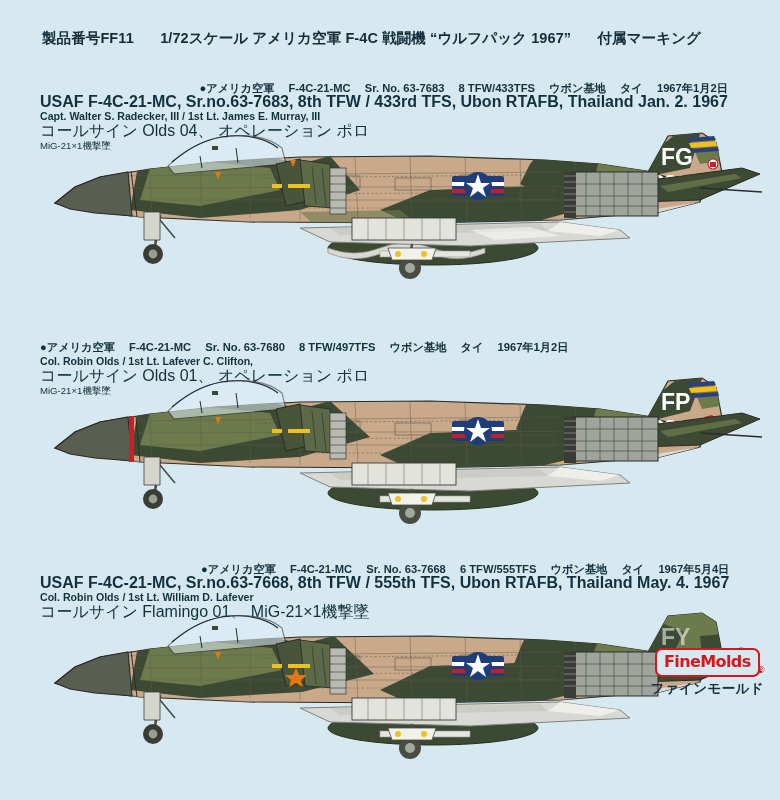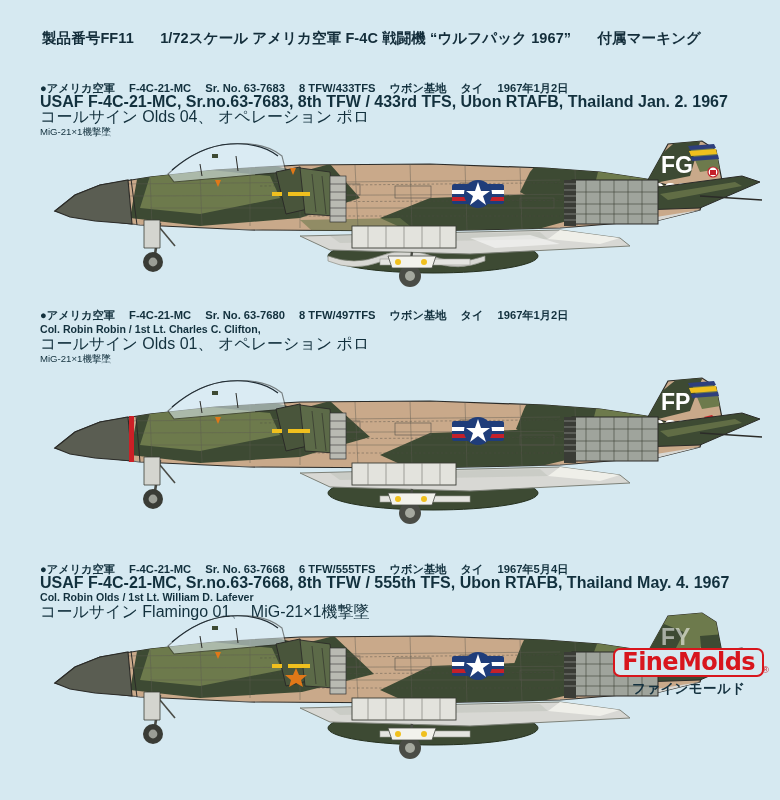--- a/index.html
+++ b/index.html
@@ -16,39 +16,39 @@
   
   .header{
     position:absolute;left:42px;top:29px;
     font-size:14.5px;font-weight:bold;letter-spacing:.1px;
     color:#132d3a;white-space:nowrap;
   }
   .header .sp{display:inline-block;width:9px;}
 
   
   .blk{position:absolute;left:40px;white-space:nowrap;}
-  .blk .l1{font-size:11.2px;font-weight:bold;color:#12303d;line-height:14px;}
+  .blk .l1{font-size:11.2px;font-weight:bold;color:#12303d;line-height:14px;text-align:right;}
   .blk .l2{font-size:16px;font-weight:bold;color:#12303d;line-height:14px;}
   .blk .l3{font-size:10.6px;font-weight:bold;color:#12303d;line-height:14px;}
   .blk .l4{font-size:16px;font-weight:normal;color:#12303d;line-height:15px;}
   .blk .l5{font-size:9.6px;font-weight:normal;color:#12303d;line-height:15px;}
   .blk .spb{display:inline-block;width:11px;}
 
   
   .plane{position:absolute;left:0;width:780px;height:230px;}
 
   
   .logo{position:absolute;right:16px;bottom:16px;text-align:center;}
   .logo-box{
     border:2.6px solid #d8161d;border-radius:7px;
     padding:1px 7px 2px 7px;background:#d6e9f1;
     display:inline-block;position:relative;
   }
   .logo-txt{
-    font-size:24px;font-weight:bold;color:#d8161d;
+    font-size:16px;font-weight:bold;color:#d8161d;
     font-family:"DejaVu Sans",sans-serif;letter-spacing:-0.6px;line-height:22px;
   }
   .logo-dot{position:absolute;right:-7px;bottom:0px;font-size:9px;color:#d8161d;}
   .logo-jp{font-size:13.5px;font-weight:bold;color:#14313f;margin-top:3px;letter-spacing:.4px;}
 </style>
 </head>
 <body>
 
 <div class="sheet">
 
@@ -64,25 +64,26 @@
     <div class="l1">
       <span>●アメリカ空軍</span><span class="spb"></span>
       <span>F-4C-21-MC</span><span class="spb"></span>
       <span>Sr. No. 63-7683</span><span class="spb"></span>
       <span>8 TFW/433TFS</span><span class="spb"></span>
       <span>ウボン基地</span><span class="spb"></span>
       <span>タイ</span><span class="spb"></span>
       <span>1967年1月2日</span>
     </div>
     <div class="l2">USAF F-4C-21-MC, Sr.no.63-7683, 8th TFW / 433rd TFS, Ubon RTAFB, Thailand  Jan. 2. 1967</div>
+    <div class="l3">Capt. Walter S. Radecker, III / 1st Lt. James E. Murray, III</div>
     <div class="l4">コールサイン Olds 04、 オペレーション ポロ</div>
     <div class="l5">MiG-21×1機撃墜</div>
   </div>
 
-  <div class="plane" style="top:68px;">
+  <div class="plane" style="top:60px;">
     <svg width="780" height="230" viewBox="0 0 780 230">
       <defs>
         <clipPath id="body1">
             <path d="M55,143 L75,127 L100,117 L150,109 L215,102 L300,97 L430,96 L545,100 L600,104 L640,110 L690,118 L705,126 L700,142 L660,152 L560,160 L420,163 L250,162 L140,157 L80,150 Z"></path>
           </clipPath>
         <clipPath id="fin1">
             <path d="M648,112 L668,76 L702,73 L716,82 L722,113 L706,127 Z"></path>
           </clipPath>
       </defs>
 
@@ -269,31 +270,31 @@
       <path d="M700,128 L762,132" stroke="#2b2b28" stroke-width="1.6"></path>
       <g>
         <polygon points="215,112 221,112 218,119" fill="#e07818"></polygon>
         <polygon points="290,100 296,100 293,107" fill="#e07818"></polygon>
         <rect x="272" y="124" width="10" height="4" fill="#f0c01e"></rect>
         <rect x="288" y="124" width="22" height="4" fill="#f0c01e"></rect>
       </g>
     </svg>
   </div>
 
-  <div class="blk" style="top:308px;">
+  <div class="blk" style="top:340px;">
     <div class="l1">
       <span>●アメリカ空軍</span><span class="spb"></span>
       <span>F-4C-21-MC</span><span class="spb"></span>
       <span>Sr. No. 63-7680</span><span class="spb"></span>
       <span>8 TFW/497TFS</span><span class="spb"></span>
       <span>ウボン基地</span><span class="spb"></span>
       <span>タイ</span><span class="spb"></span>
       <span>1967年1月2日</span>
     </div>
-    <div class="l3">Col. Robin Robin / 1st Lt. Charles C. Clifton,</div>
+    <div class="l3">Col. Robin Olds / 1st Lt. Lafever C. Clifton,</div>
     <div class="l4">コールサイン Olds 01、 オペレーション ポロ</div>
     <div class="l5">MiG-21×1機撃墜</div>
   </div>
 
   <div class="plane" style="top:305px;">
     <svg width="780" height="230" viewBox="0 0 780 230">
       <defs>
         <clipPath id="body2">
             <path d="M55,143 L75,127 L100,117 L150,109 L215,102 L300,97 L430,96 L545,100 L600,104 L640,110 L690,118 L705,126 L700,142 L660,152 L560,160 L420,163 L250,162 L140,157 L80,150 Z"></path>
           </clipPath>

